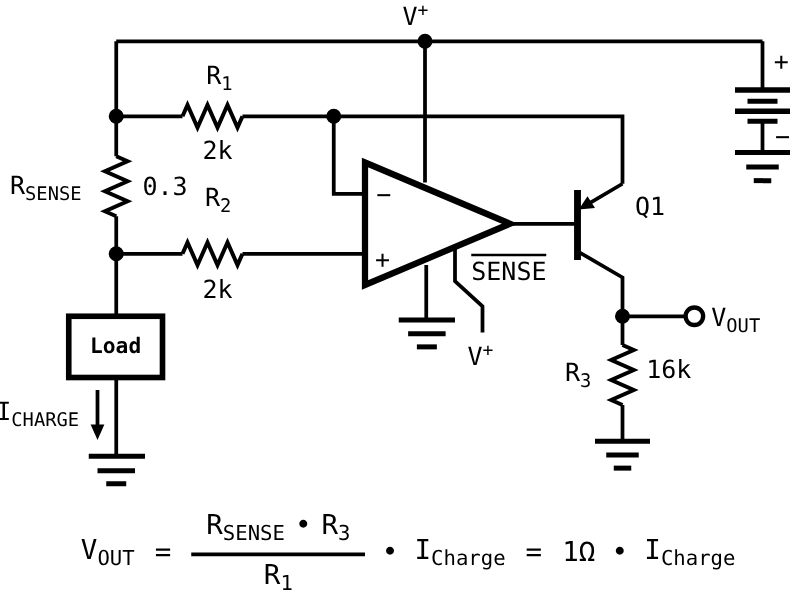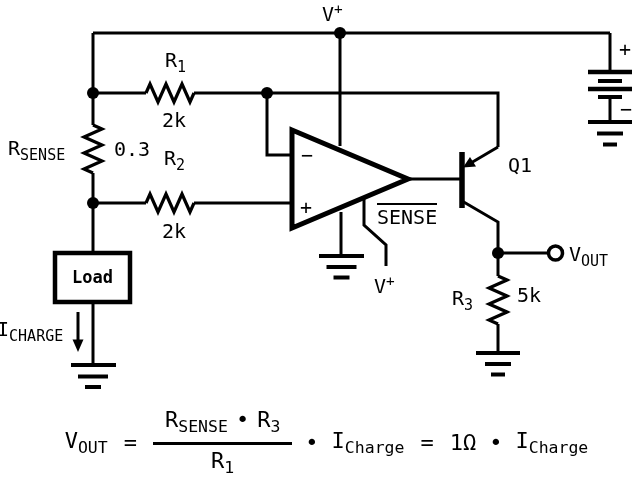--- a/index.html
+++ b/index.html
@@ -134,21 +134,21 @@
   <div class="lbl" style="left:300px;top:197px">+</div>
 
   <div class="lbl" style="left:377px;top:203px"><span class="shdn-text">SENSE</span></div>
   <div class="lbl" style="left:374px;top:274px"><span>V</span><sup>+</sup></div>
 
   <div class="lbl" style="left:508px;top:155px">Q1</div>
 
   <div class="lbl" style="left:569px;top:244px"><span>V</span><sub>OUT</sub></div>
 
   <div class="lbl" style="left:452px;top:288px"><span>R</span><sub>3</sub></div>
-  <div class="lbl" style="left:517px;top:285px">5k</div>
+  <div class="lbl" style="left:517px;top:285px">16k</div>
 
   <div class="formula">
     <span><span>V</span><sub>OUT</sub></span>
     <span class="eq">=</span>
     <span class="frac">
       <span class="num">
         <span><span>R</span><sub>SENSE</sub></span>
         <span>•</span>
         <span><span>R</span><sub>3</sub></span>
       </span>

